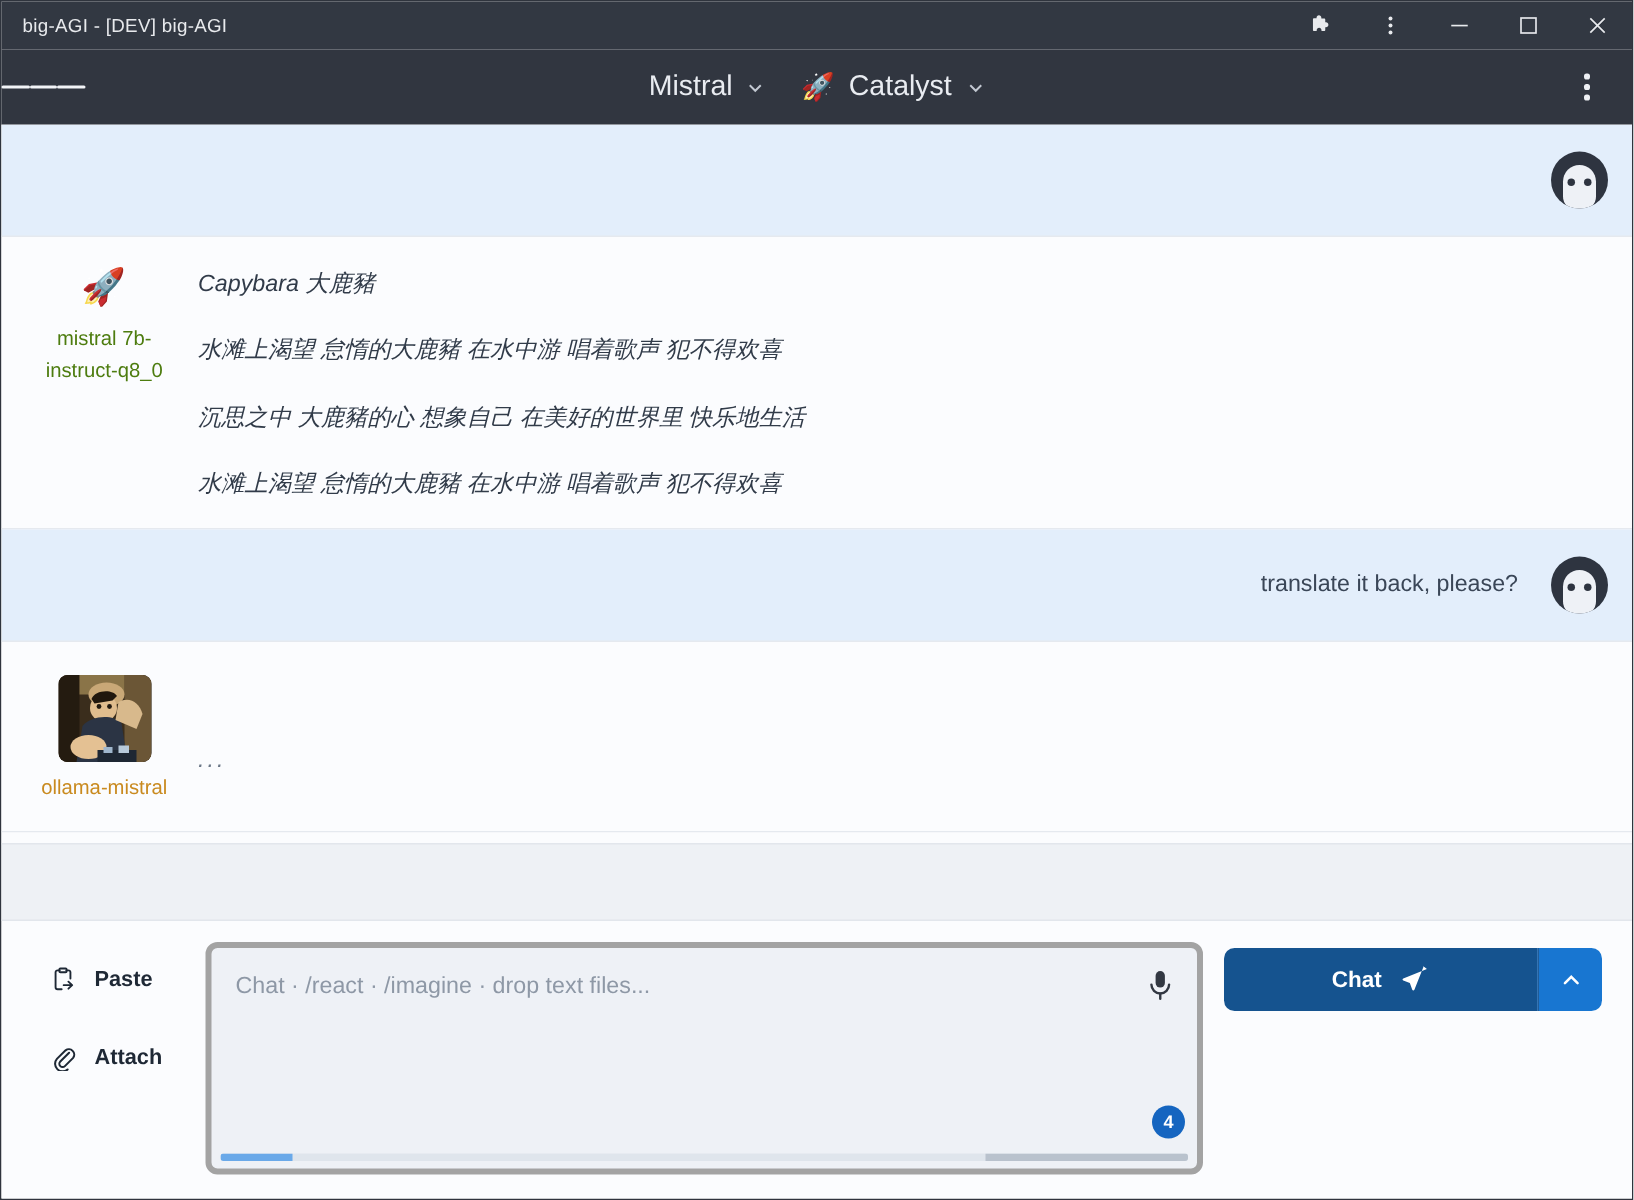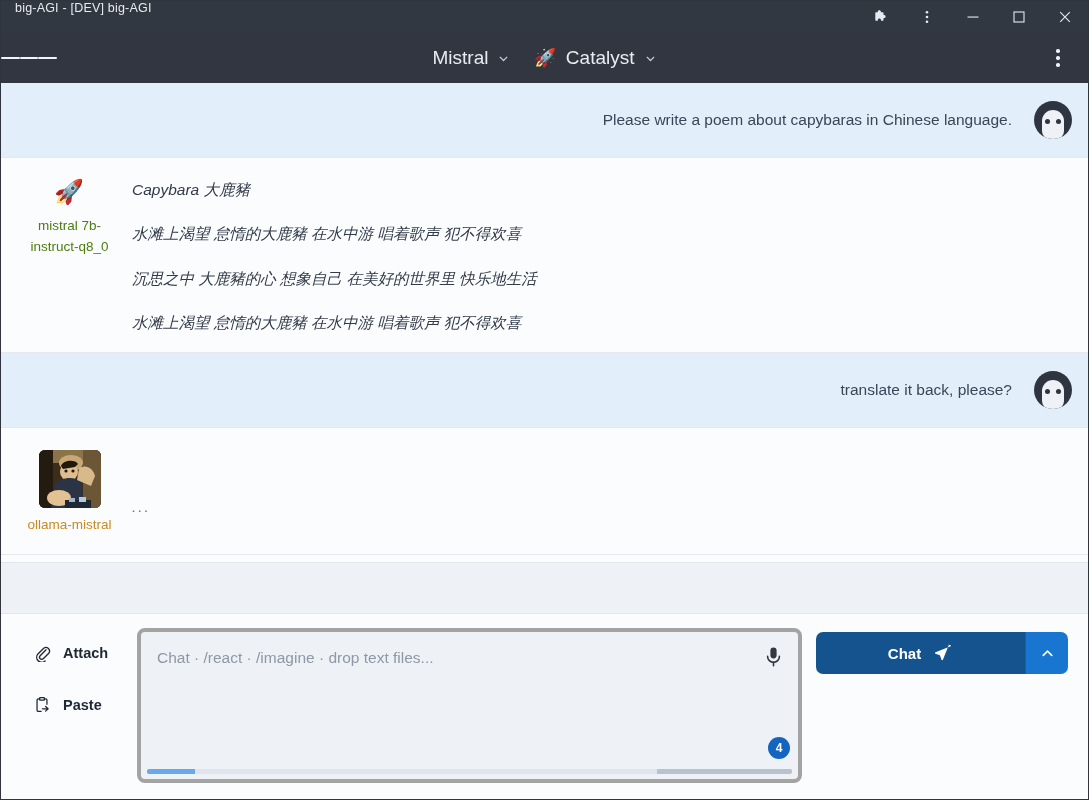--- a/index.html
+++ b/index.html
@@ -14,21 +14,21 @@
     display: flex; flex-direction: column;
     background: #ffffff;
     border: 1px solid #2f343d;
     position: relative;
   }
 
   
   .titlebar {
     height: 32px; flex: 0 0 32px;
     background: #323842;
-    display: flex; 
+    display: flex; align-items: center;
     padding-left: 14px;
     position: relative;
   }
   .titlebar-title {
     color: #e8eaed; font-size: 12.5px; letter-spacing: .2px;
     white-space: nowrap;
   }
   .titlebar-controls {
     position: absolute; right: 0; top: 0; height: 32px;
     display: flex; align-items: center;
@@ -301,21 +301,20 @@
         <i></i>
           <i></i>
           <i></i>
       </div>
     </div>
   </div>
 
   <div class="chat">
 
     <div class="msg user">
-      <div class="msg-text-user">Please write a poem about capybaras in Chinese language.</div>
       <div class="avatar-person">
         <div class="face"></div>
           <div class="eye l"></div>
           <div class="eye r"></div>
       </div>
     </div>
 
     <div class="msg assistant">
       <div class="persona-col">
         <div class="persona-emoji">🚀</div>
@@ -367,33 +366,33 @@
     </div>
 
     <div style="flex:1 1 auto; background:#fbfcfe;"></div>
     <div class="spacer-band"></div>
   </div>
 
   <div class="composer">
 
     <div class="composer-left">
       <div class="cl-btn">
-        <svg width="18" height="18" viewBox="0 0 20 20" fill="none" stroke="#1e2835" stroke-width="1.5" stroke-linecap="round">
-          <path d="M14.5 6.5 8 13a2.4 2.4 0 0 0 3.4 3.4l6.1-6.1a4 4 0 0 0-5.6-5.6L5.5 11a5.6 5.6 0 0 0 7.9 7.9"></path>
-        </svg>
-        <span>Attach</span>
-      </div>
-      <div class="cl-btn">
         <svg width="18" height="18" viewBox="0 0 20 20" fill="none" stroke="#1e2835" stroke-width="1.4" stroke-linecap="round" stroke-linejoin="round">
           <path d="M7.5 3.2H6a1.5 1.5 0 0 0-1.5 1.5v11A1.5 1.5 0 0 0 6 17.2h3"></path>
           <path d="M12.5 3.2H14a1.5 1.5 0 0 1 1.5 1.5v4.6"></path>
           <rect x="7.3" y="1.8" width="5.4" height="2.8" rx="0.8"></rect>
           <path d="M10.5 14.2h6M14 11.6l2.8 2.6L14 16.8"></path>
         </svg>
         <span>Paste</span>
+      </div>
+      <div class="cl-btn">
+        <svg width="18" height="18" viewBox="0 0 20 20" fill="none" stroke="#1e2835" stroke-width="1.5" stroke-linecap="round">
+          <path d="M14.5 6.5 8 13a2.4 2.4 0 0 0 3.4 3.4l6.1-6.1a4 4 0 0 0-5.6-5.6L5.5 11a5.6 5.6 0 0 0 7.9 7.9"></path>
+        </svg>
+        <span>Attach</span>
       </div>
     </div>
 
     <div class="textarea-wrap">
       <div class="ta-placeholder">Chat · /react · /imagine · drop text files...</div>
       <div class="mic">
         <svg width="17" height="22" viewBox="0 0 17 22" fill="none" stroke="#323842" stroke-width="1.6" stroke-linecap="round">
           <rect x="5.4" y="1.4" width="6.2" height="11" rx="3.1" fill="#323842" stroke="none"></rect>
           <path d="M2.6 10.4a5.9 5.9 0 0 0 11.8 0"></path>
           <path d="M8.5 16.4v3.4"></path>

